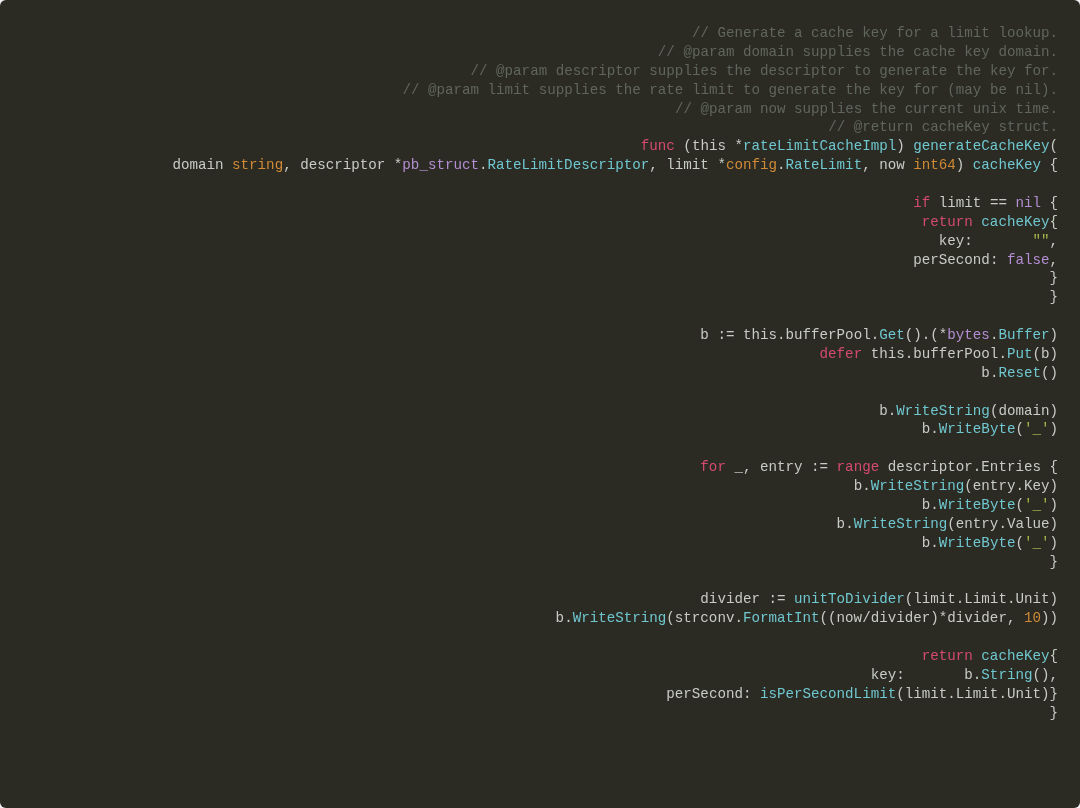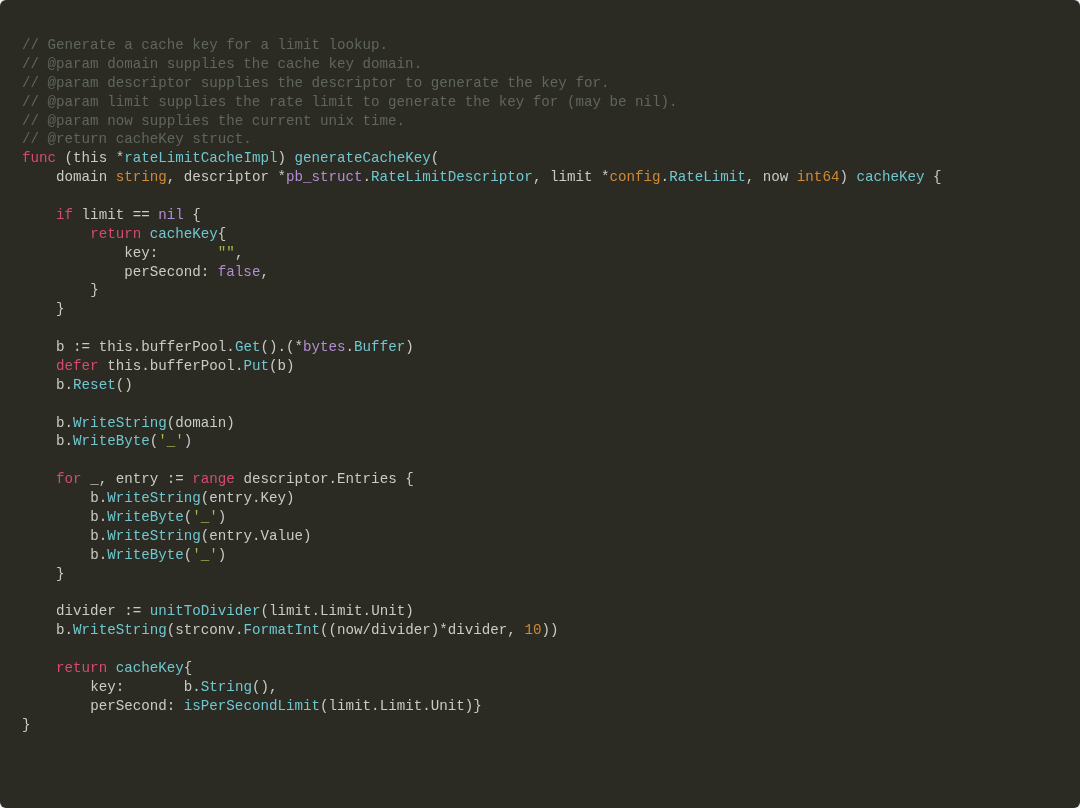--- a/index.html
+++ b/index.html
@@ -8,27 +8,28 @@
     width: 1080px;
     height: 808px;
     background: #f0f0f0;
   }
   .code-block {
     box-sizing: border-box;
     width: 1080px;
     height: 808px;
     background: #2b2b24;
     border-radius: 6px;
-    padding: 36px 22px;
+    padding: 24px 22px;
     font-family: "SFMono-Regular", Menlo, Consolas, "Liberation Mono", monospace;
     font-size: 14.2px;
     line-height: 1.33;
     white-space: pre;
     overflow: hidden;
     color: #c8ccc4;
+    text-align: right;
   }
   .c  { color: #60665b; }           
   .kw { color: #d44b6e; }           
   .id { color: #c8ccc4; }           
   .ty { color: #d08a35; }           
   .fn { color: #6fc7cf; }           
   .pk { color: #b48ed2; }           
   .kwlit { color: #b48ed2; }        
   .num { color: #d08a35; }          
   .str { color: #a7b84d; }

